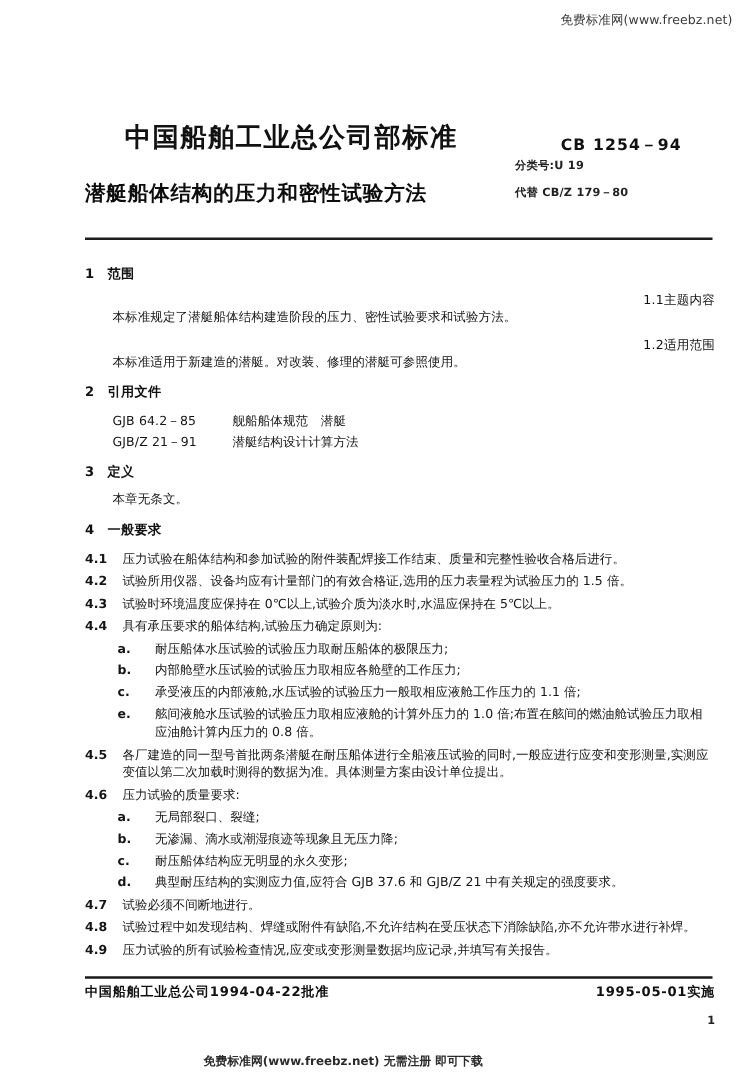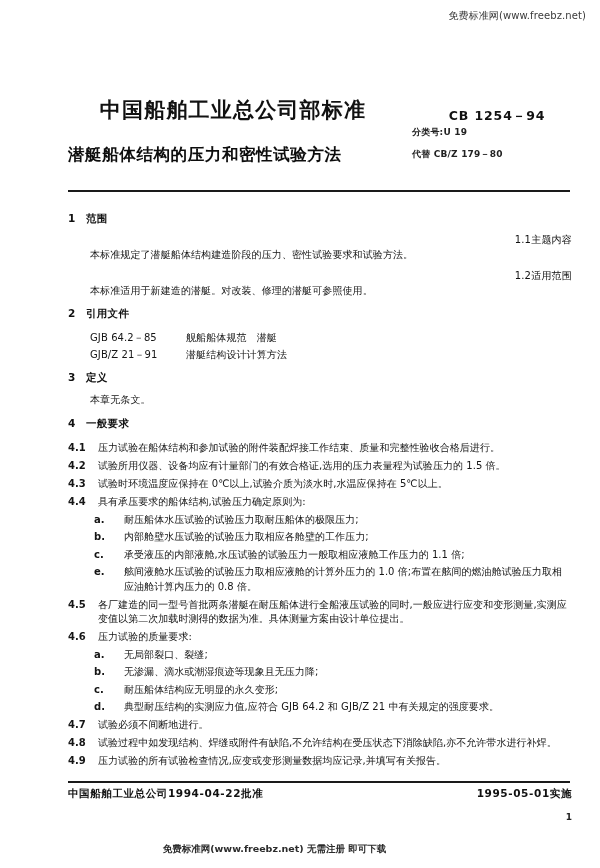--- a/index.html
+++ b/index.html
@@ -346,21 +346,21 @@
     <p class="item">
       <span class="letter">a.</span><span>无局部裂口、裂缝;</span>
     </p>
     <p class="item">
       <span class="letter">b.</span><span>无渗漏、滴水或潮湿痕迹等现象且无压力降;</span>
     </p>
     <p class="item">
       <span class="letter">c.</span><span>耐压船体结构应无明显的永久变形;</span>
     </p>
     <p class="item">
-      <span class="letter">d.</span><span>典型耐压结构的实测应力值,应符合 GJB 64.2 和 GJB/Z 21 中有关规定的强度要求。</span>
+      <span class="letter">d.</span><span>典型耐压结构的实测应力值,应符合 GJB 37.6 和 GJB/Z 21 中有关规定的强度要求。</span>
     </p>
 
     <p class="clause">
       <span class="num">4.7</span><span>试验必须不间断地进行。</span>
     </p>
     <p class="clause">
       <span class="num">4.8</span><span>试验过程中如发现结构、焊缝或附件有缺陷,不允许结构在受压状态下消除缺陷,亦不允许带水进行补焊。</span>
     </p>
     <p class="clause">
       <span class="num">4.9</span><span>压力试验的所有试验检查情况,应变或变形测量数据均应记录,并填写有关报告。</span>

